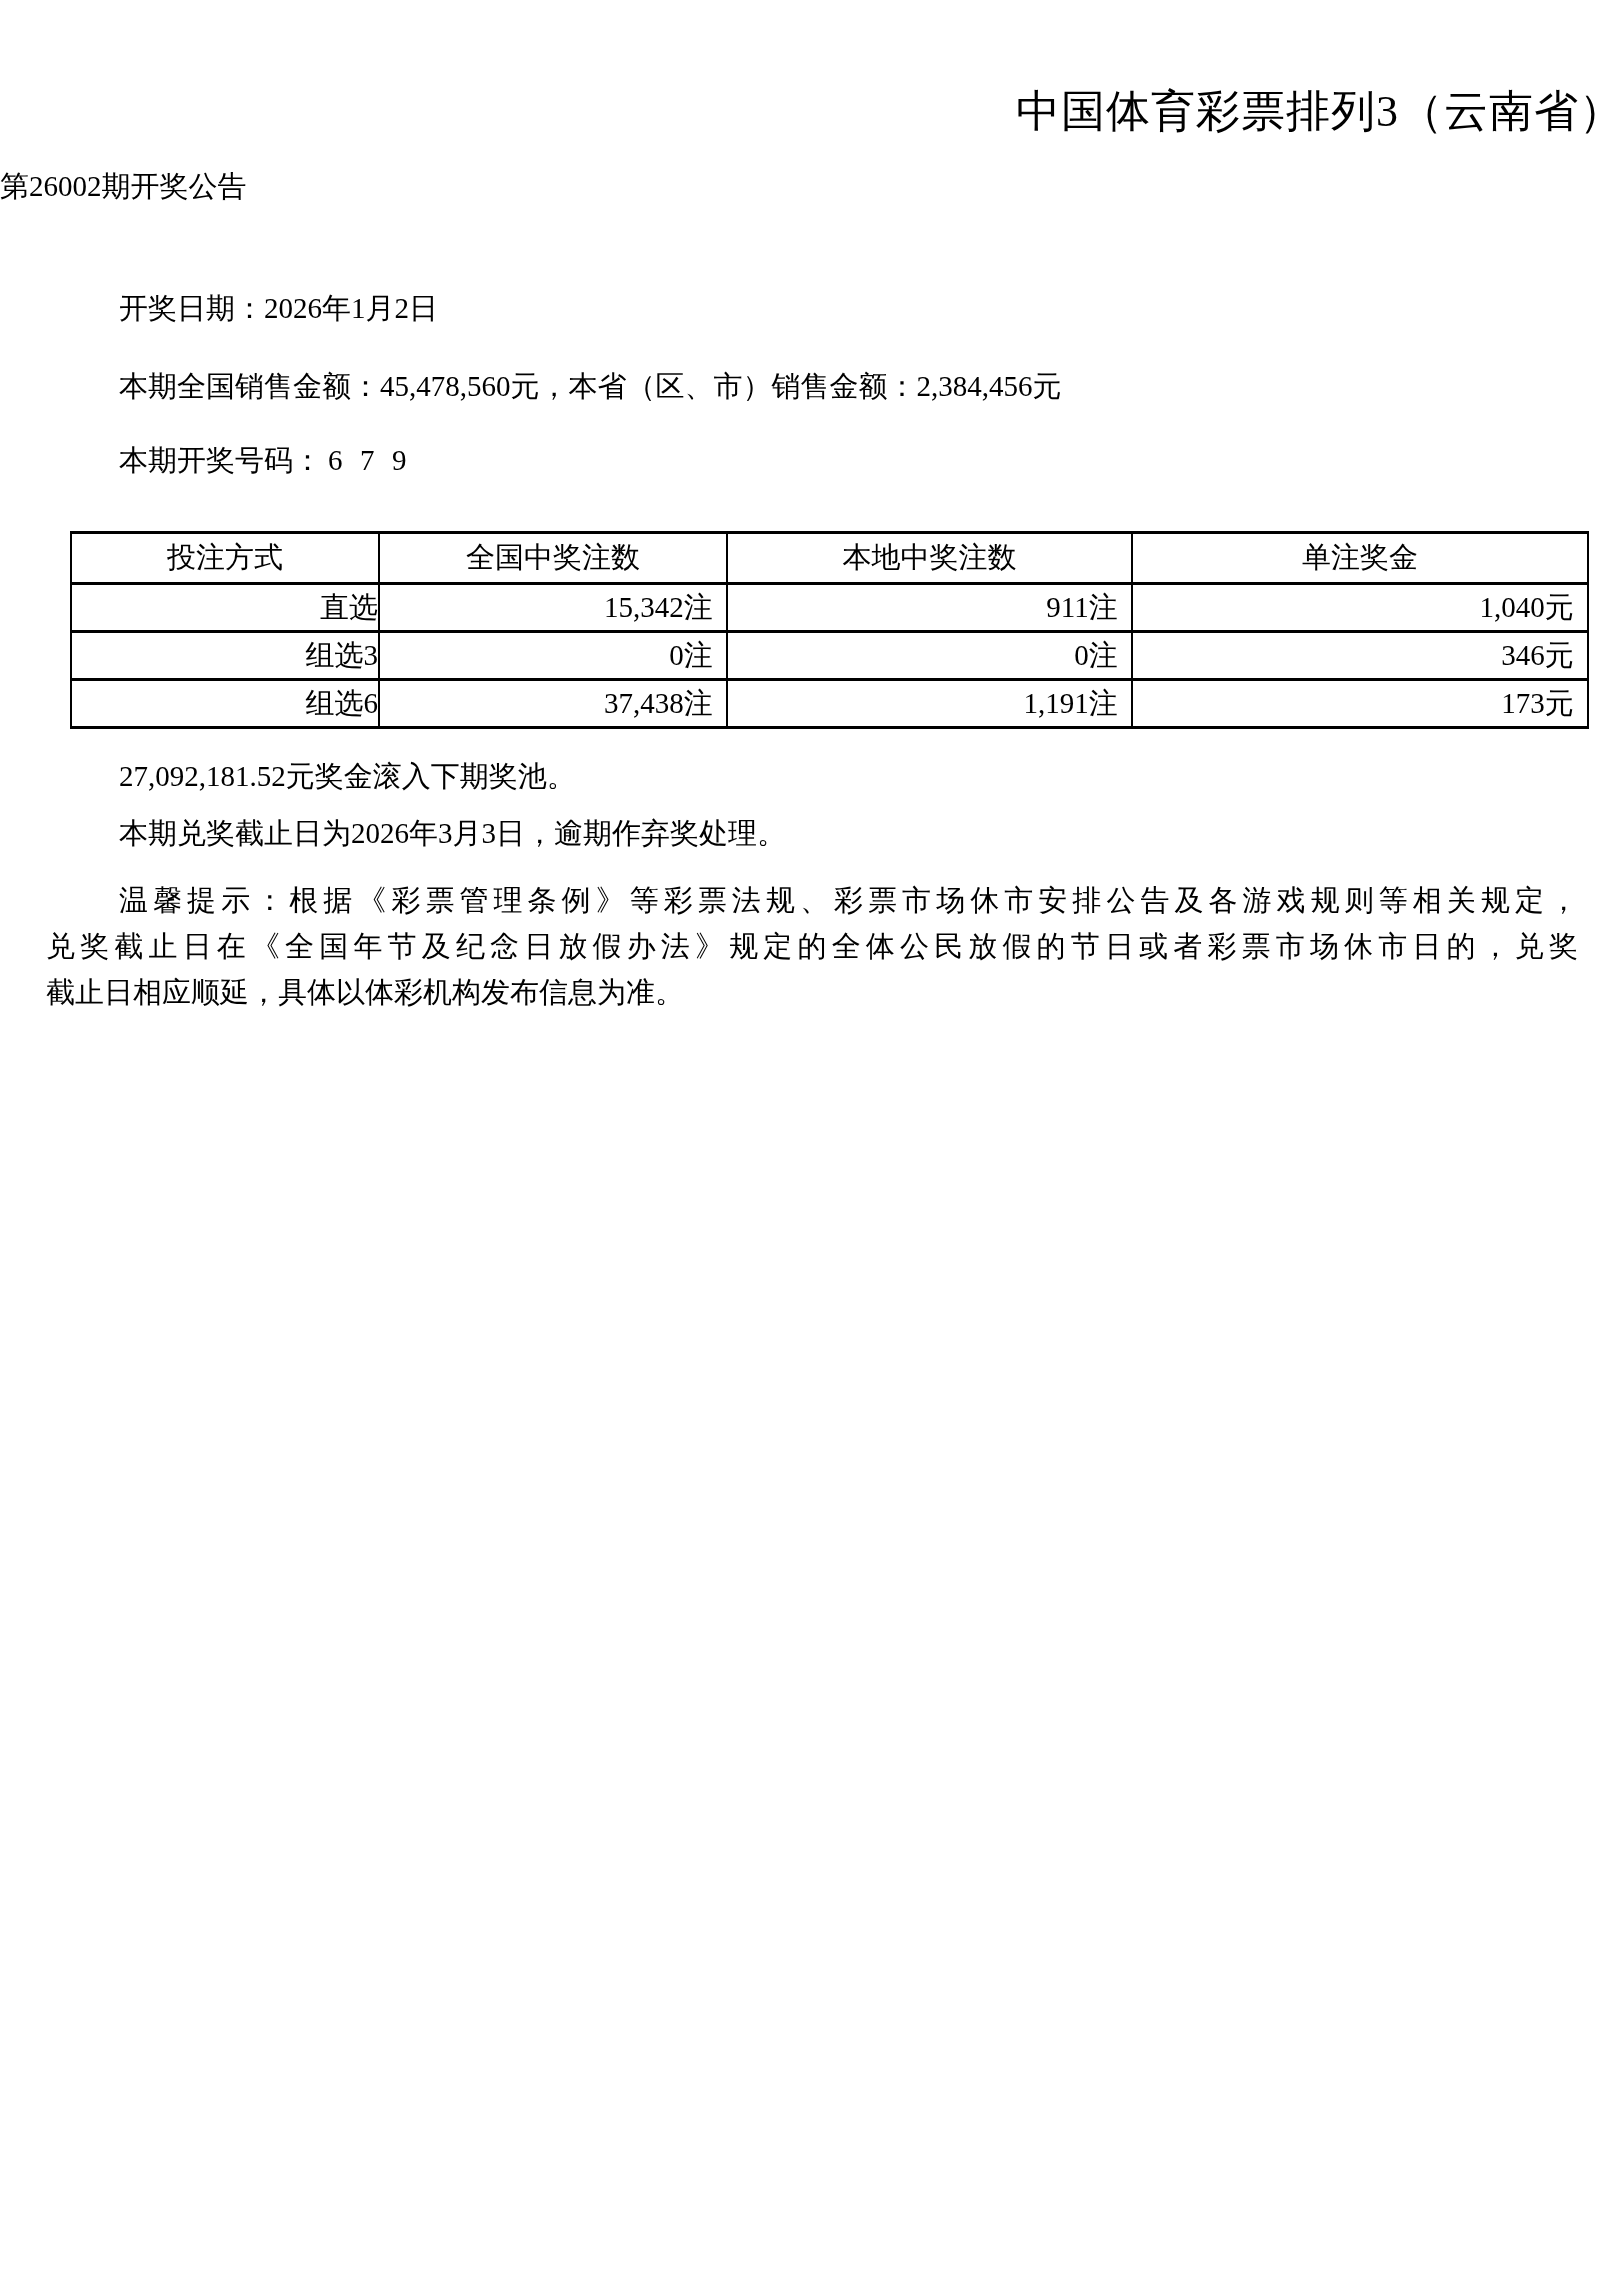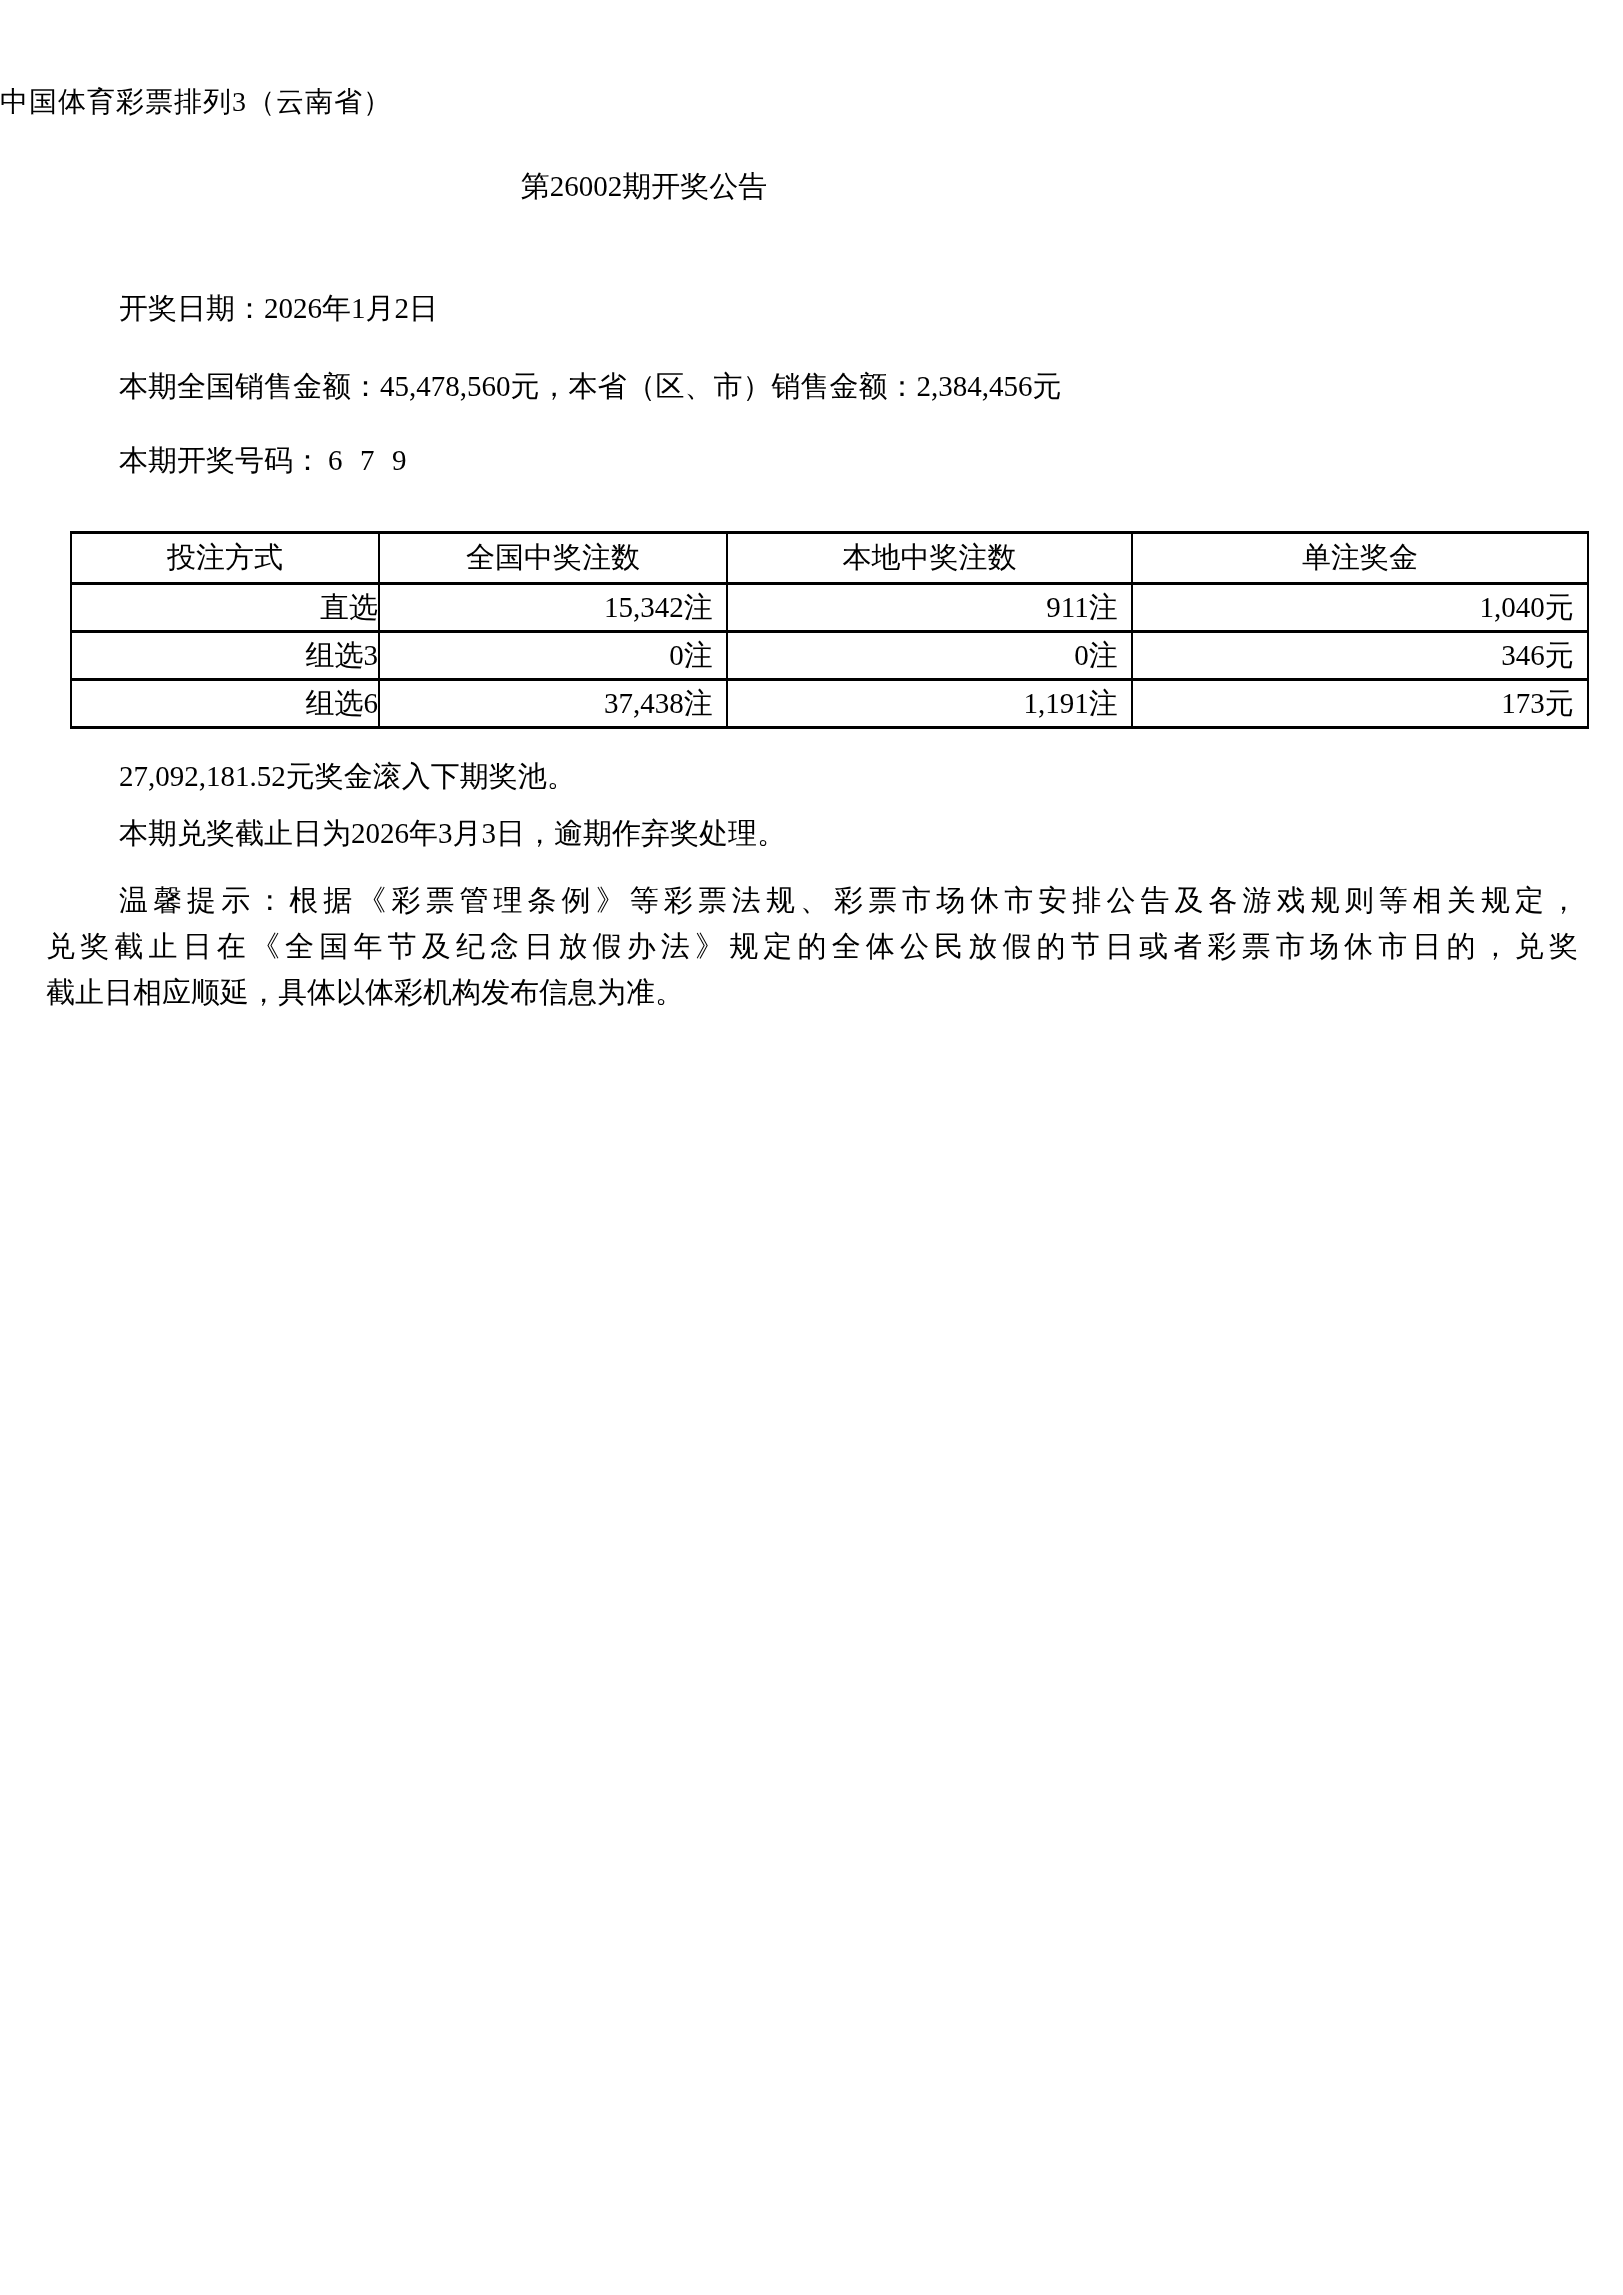--- a/index.html
+++ b/index.html
@@ -9,28 +9,27 @@
     height:2295px;
     background:#ffffff;
     color:#000000;
     font-family:"Liberation Serif","DejaVu Serif",serif;
     overflow:hidden;
   }
   .abs{position:absolute;}
 
   .doc-title{
     top:84px;left:0;width:1624px;
-    text-align:left;
-    font-size:28px;line-height:1.25;
+    text-align:right;
+    font-size:44px;line-height:1.25;
     font-weight:normal;
     letter-spacing:1px;
   }
   .doc-subtitle{
     top:168px;left:0;width:1288px;
-    text-align:center;
     font-size:29px;line-height:1.25;
     font-weight:normal;
   }
 
   .bodyline{
     left:46px;width:1532px;
     font-size:29px;line-height:1.25;
     text-indent:73px;
     white-space:nowrap;
   }

